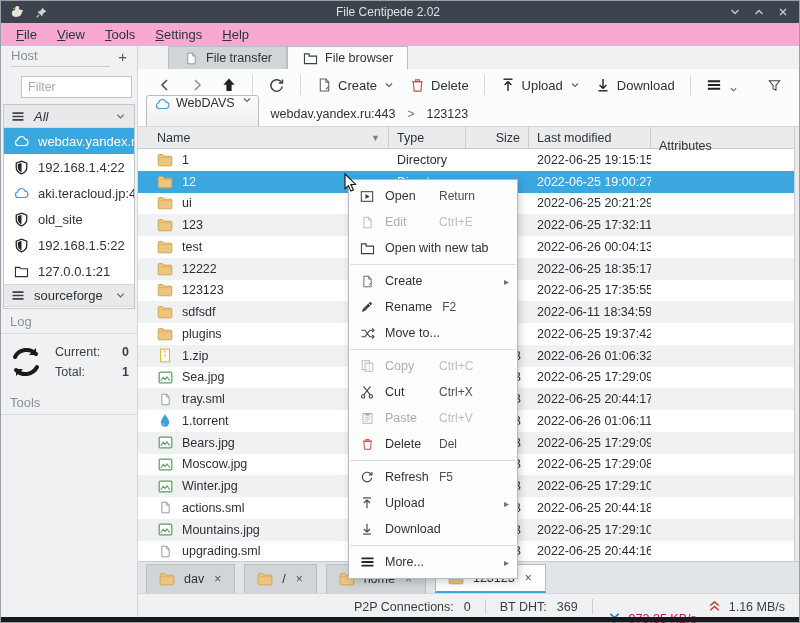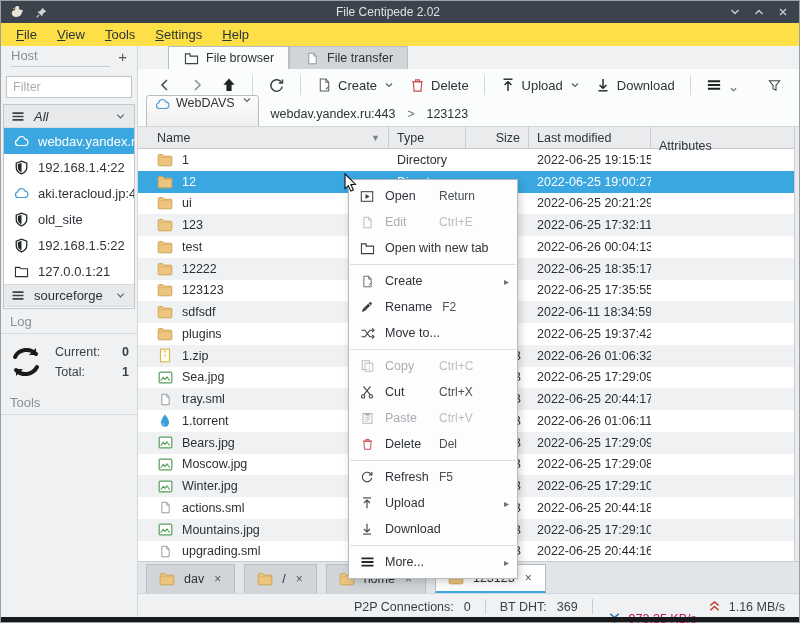--- a/index.html
+++ b/index.html
@@ -7,34 +7,34 @@
   body { font-family:"Liberation Sans","DejaVu Sans",sans-serif; font-size:13px; color:#2e3338; background:#eff1f2; }
   .app { position:relative; width:800px; height:623px; border:1px solid #9aa0a5; display:flex; flex-direction:column; }
 
   
   .titlebar { height:22px; background:#3b444c; display:flex; align-items:center; padding:0 8px; flex:0 0 22px; }
   .titlebar .title { flex:1; text-align:center; color:#dde2e6; font-size:12px; }
   .tb-icons { display:flex; gap:8px; align-items:center; }
   .winbtn { color:#c6ccd1; width:16px; height:16px; display:flex; align-items:center; justify-content:center; cursor:default; }
 
   
-  .menubar { height:23px; display:flex; align-items:center; gap:2px; padding:0 6px; background:#fde047; flex:0 0 23px; }
+  .menubar { height:23px; display:flex; align-items:center; gap:2px; padding:0 6px; background:#f9a8d4; flex:0 0 23px; }
   .menu-item { padding:2px 9px; border-radius:2px; }
   .menu-item .u { text-decoration:underline; }
 
   
   .main { flex:1; display:flex; min-height:0; }
   .left { width:137px; flex:0 0 137px; display:flex; flex-direction:column; border-right:1px solid #d4d7da; }
   .right { flex:1; display:flex; flex-direction:column; min-width:0; background:#fbfcfc; }
 
   
   .host-row { height:23px; flex:0 0 23px; display:flex; align-items:center; padding:0 6px 0 10px; color:#8a9094; background:#eff1f2; }
   .host-row .lbl { flex:1; border-bottom:1px solid #c9cdd1; padding-bottom:3px; }
   .host-add { color:#555; font-size:15px; padding:0 4px 3px 8px; }
-  .filter-wrap { padding:7px 5px 4px 5px; background:#eff1f2; }
+  .filter-wrap { padding:7px 5px 4px 20px; background:#eff1f2; }
   .filter-input { width:100%; height:22px; border:1px solid #bfc4c8; background:#fff; padding:0 6px; font-size:12.5px; color:#333; font-family:inherit; }
   .filter-input::placeholder { color:#a7adb2; }
   .tree { background:#fff; border:1px solid #c3c7cb; margin:2px 2px 0 2px; flex:1; overflow:hidden; }
   .tree-group { height:23px; display:flex; align-items:center; gap:8px; padding:0 6px; background:#e7e9eb; border-top:1px solid #d8dbde; border-bottom:1px solid #d8dbde; }
   .tree-group:first-child { border-top:none;font-style:italic; }
   .tree-group .glabel { flex:1; color:#2e3338; }
   .tree-item { height:26px; display:flex; align-items:center; gap:9px; padding:0 4px 0 9px; color:#2e3338; }
   .tree-item.selected { background:#3aa7e0; color:#fff; }
   .tree-item.selected svg * { stroke:#fff !important; }
   .log-label, .tools-label { color:#8a9094; padding:5px 9px 4px 9px; border-bottom:1px solid #d8dbde; background:#eff1f2; }
@@ -268,36 +268,36 @@
               <b>1</b>
             </div>
         </div>
       </div>
       <div class="tools-label">Tools</div>
       <div class="left-fill" style="flex:1"></div>
     </div>
 
     <div class="right">
       <div class="tabstrip" id="tabstrip">
-          <div class="ttab active">
-            <span class="ic">
-              <svg width="15" height="13" viewBox="0 0 16 14">
-                <path d="M1.5 12.5V2h5v2.5h8v8z" fill="none" stroke="#3c4247" stroke-width="1.2"></path>
-              </svg>
-            </span>
-            <span>File browser</span>
-          </div>
           <div class="ttab">
             <span class="ic">
               <svg width="13" height="15" viewBox="0 0 16 16">
                 <path d="M3.5 1.5h6L12.5 5v9.5h-9z" fill="#fff" stroke="#8a9094" stroke-width="1.1"></path>
                 <path d="M9.5 1.5V5h3" fill="none" stroke="#8a9094" stroke-width="1.1"></path>
               </svg>
             </span>
             <span>File transfer</span>
+          </div>
+          <div class="ttab active">
+            <span class="ic">
+              <svg width="15" height="13" viewBox="0 0 16 14">
+                <path d="M1.5 12.5V2h5v2.5h8v8z" fill="none" stroke="#3c4247" stroke-width="1.2"></path>
+              </svg>
+            </span>
+            <span>File browser</span>
           </div>
         </div>
 
       <div class="toolbar">
         <span class="tbtn">
             <svg width="16" height="16" viewBox="0 0 16 16">
               <path d="M10 3L5 8l5 5" fill="none" stroke="#4a5055" stroke-width="1.6"></path>
             </svg>
           </span>
         <span class="tbtn">

